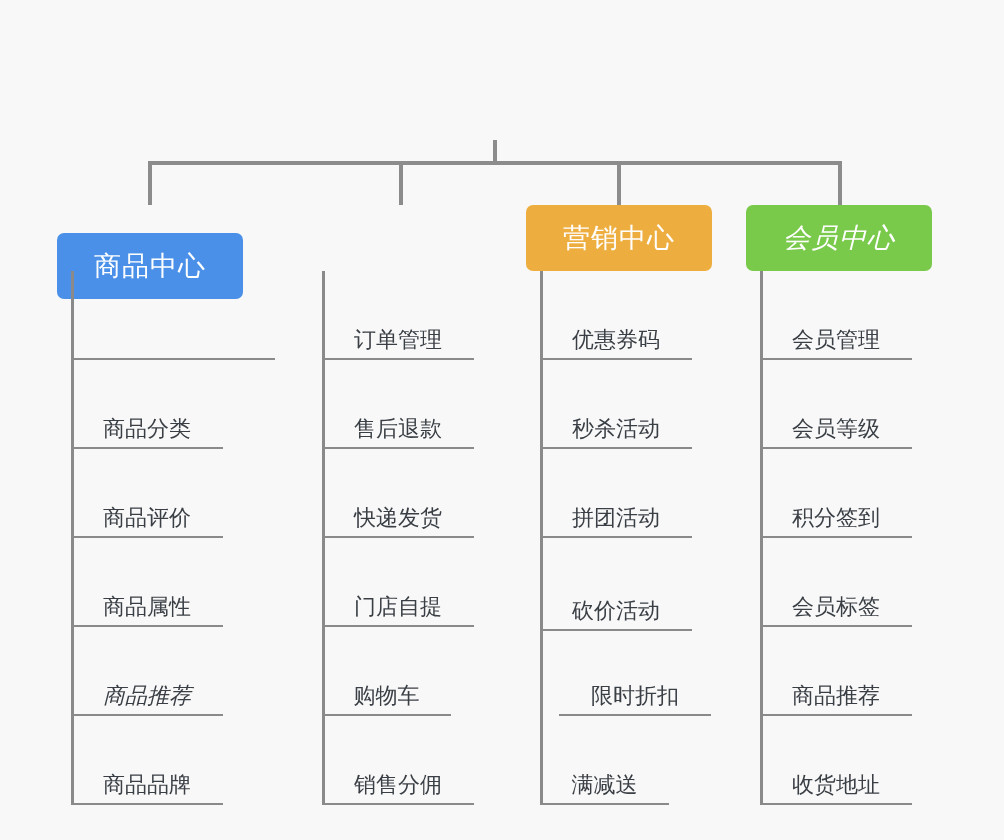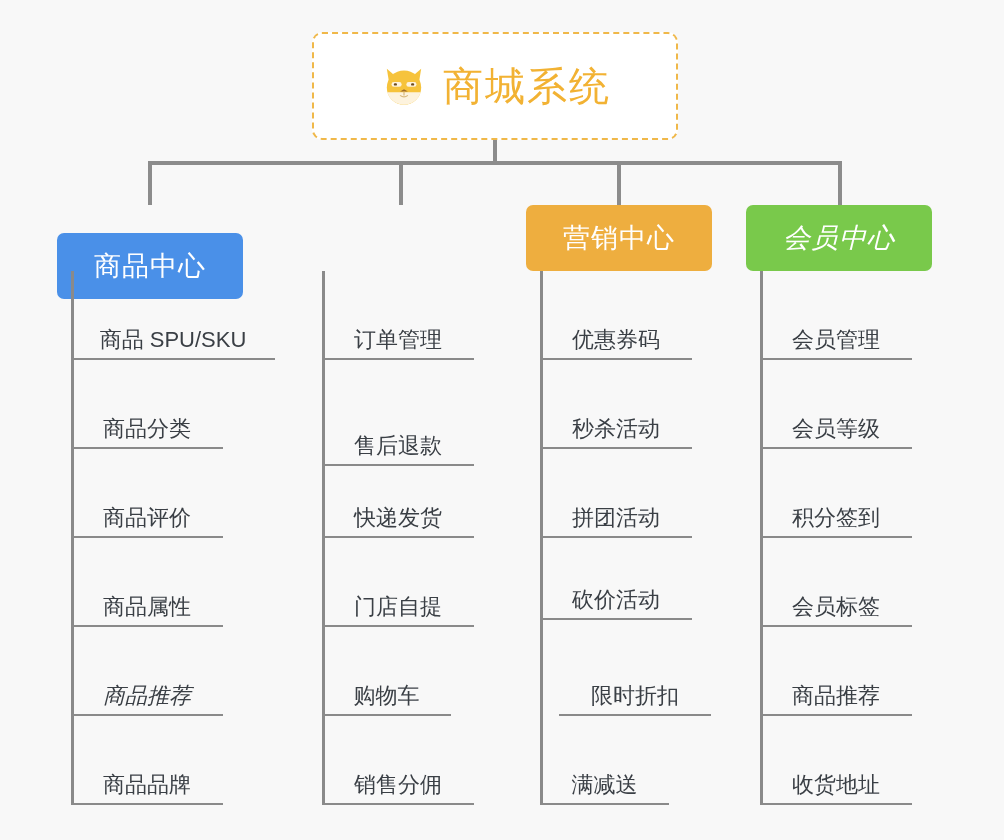--- a/index.html
+++ b/index.html
@@ -122,50 +122,31 @@
     line-height: 1;
     padding: 0 6px 9px 6px;
     white-space: nowrap;
   }
 </style>
 </head>
 <body>
 
 <div id="chart-root">
 
-  <div class="root-node">
-    <span class="root-icon">
-      <svg viewBox="0 0 64 64" width="50" height="50" aria-hidden="true">
-        <path d="M10 10 L13 28 L22 20 Z" fill="#f6c33c"></path>
-        <path d="M54 10 L51 28 L42 20 Z" fill="#f6c33c"></path>
-        <circle cx="32" cy="34" r="22" fill="#f6c33c"></circle>
-        <path d="M32 56 a22 22 0 0 0 21.3 -16 H10.7 A22 22 0 0 0 32 56 Z" fill="#fdf3de"></path>
-        <rect x="16" y="27" width="13" height="6" rx="3" fill="#fdf3de"></rect>
-        <rect x="35" y="27" width="13" height="6" rx="3" fill="#fdf3de"></rect>
-        <rect x="19" y="28.5" width="4" height="3" rx="1.5" fill="#6b4a1e"></rect>
-        <rect x="41" y="28.5" width="4" height="3" rx="1.5" fill="#6b4a1e"></rect>
-        <path d="M32 36 l-5 3 h10 Z" fill="#9c6b2a"></path>
-        <path d="M32 39 v5" stroke="#d9b97e" stroke-width="1.6" fill="none"></path>
-        <path d="M27 44 q5 4 10 0" stroke="#d9b97e" stroke-width="1.6" fill="none"></path>
-      </svg>
-    </span>
-    <span class="root-title">商城系统</span>
-  </div>
 
   <div class="conn conn-v-root"></div>
   <div class="conn conn-h-bus"></div>
 
 <div class="conn conn-drop" style="left: 148px;"></div>
     <div class="cat-box" style="left: 57px; width: 186px; background: rgb(74, 144, 232); margin-top: 28px;">
       <span>商品中心</span>
     </div>
     <div class="leaf-col" style="left: 71px; height: 534px;">
       <div class="leaf-spine" style="height: 534px;"></div>
       <div class="leaf-item" style="top: 0px; width: 204px;">
-        <span class="leaf-label">商品 SPU/SKU</span>
         <div class="leaf-rule" style="width: 204px;"></div>
       </div>
       <div class="leaf-item" style="top: 89px; width: 152px;">
         <span class="leaf-label">商品分类</span>
         <div class="leaf-rule" style="width: 152px;"></div>
       </div>
       <div class="leaf-item" style="top: 178px; width: 152px;">
         <span class="leaf-label">商品评价</span>
         <div class="leaf-rule" style="width: 152px;"></div>
       </div>
@@ -182,21 +163,21 @@
         <div class="leaf-rule" style="width: 152px;"></div>
       </div>
     </div>
     <div class="conn conn-drop" style="left: 399px;"></div>
     <div class="leaf-col" style="left: 322px; height: 534px;">
       <div class="leaf-spine" style="height: 534px;"></div>
       <div class="leaf-item" style="top: 0px; width: 152px;">
         <span class="leaf-label">订单管理</span>
         <div class="leaf-rule" style="width: 152px;"></div>
       </div>
-      <div class="leaf-item" style="top: 106px; width: 152px;">
+      <div class="leaf-item" style="top: 89px; width: 152px;">
         <span class="leaf-label">售后退款</span>
         <div class="leaf-rule" style="width: 152px;"></div>
       </div>
       <div class="leaf-item" style="top: 178px; width: 152px;">
         <span class="leaf-label">快递发货</span>
         <div class="leaf-rule" style="width: 152px;"></div>
       </div>
       <div class="leaf-item" style="top: 267px; width: 152px;">
         <span class="leaf-label">门店自提</span>
         <div class="leaf-rule" style="width: 152px;"></div>
@@ -221,21 +202,21 @@
         <div class="leaf-rule" style="width: 152px;"></div>
       </div>
       <div class="leaf-item" style="top: 89px; width: 152px;">
         <span class="leaf-label">秒杀活动</span>
         <div class="leaf-rule" style="width: 152px;"></div>
       </div>
       <div class="leaf-item" style="top: 178px; width: 152px;">
         <span class="leaf-label">拼团活动</span>
         <div class="leaf-rule" style="width: 152px;"></div>
       </div>
-      <div class="leaf-item" style="top: 260px; width: 152px;">
+      <div class="leaf-item" style="top: 271px; width: 152px;">
         <span class="leaf-label">砍价活动</span>
         <div class="leaf-rule" style="width: 152px;"></div>
       </div>
       <div class="leaf-item" style="top: 356px; width: 152px; margin-left: 19px;">
         <span class="leaf-label">限时折扣</span>
         <div class="leaf-rule" style="width: 152px;"></div>
       </div>
       <div class="leaf-item" style="top: 445px; width: 129px;">
         <span class="leaf-label">满减送</span>
         <div class="leaf-rule" style="width: 129px;"></div>

